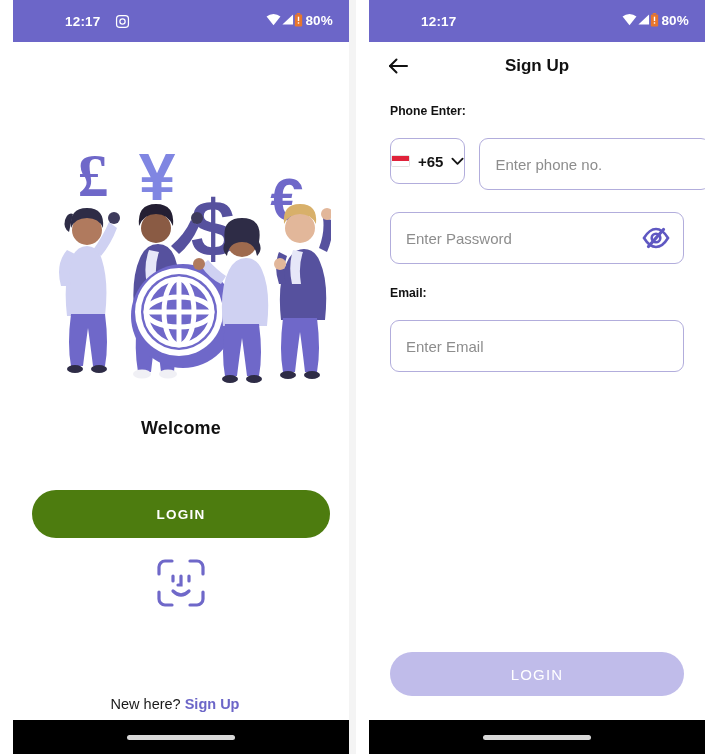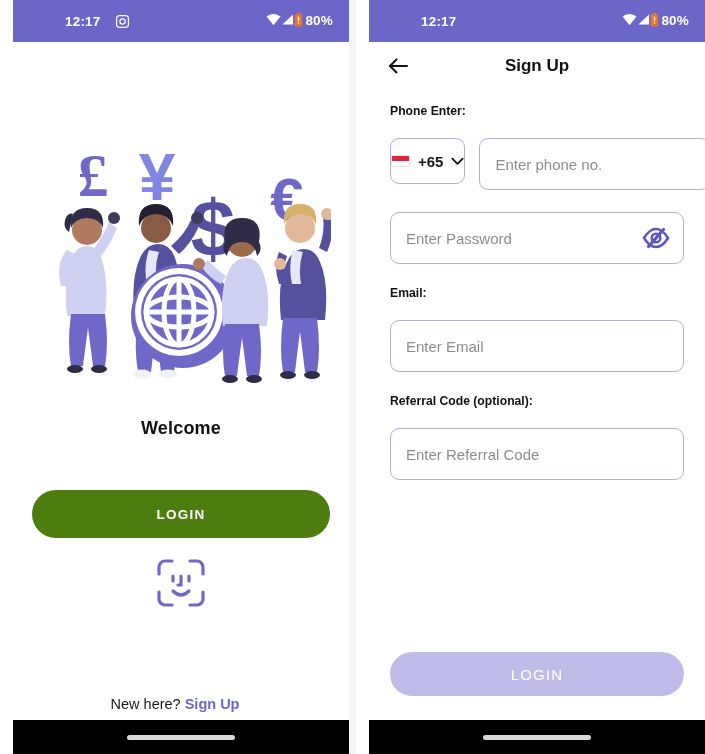--- a/index.html
+++ b/index.html
@@ -407,24 +407,20 @@
         </div>
 
         <div class="field">
           <div class="field-label">Email:</div>
           <div class="row">
             <input class="inp" type="email" placeholder="Enter Email" style="">
           </div>
         </div>
 
         <div class="field">
-          <div class="field-label">Referral Code (optional):</div>
-          <div class="row">
-            <input class="inp" type="text" placeholder="Enter Referral Code" style="">
-          </div>
         </div>
 
       </div>
 
       <button class="next-btn">LOGIN</button>
     </div>
 
     <div class="navbar">
       <div class="nav-pill"></div>
     </div>

